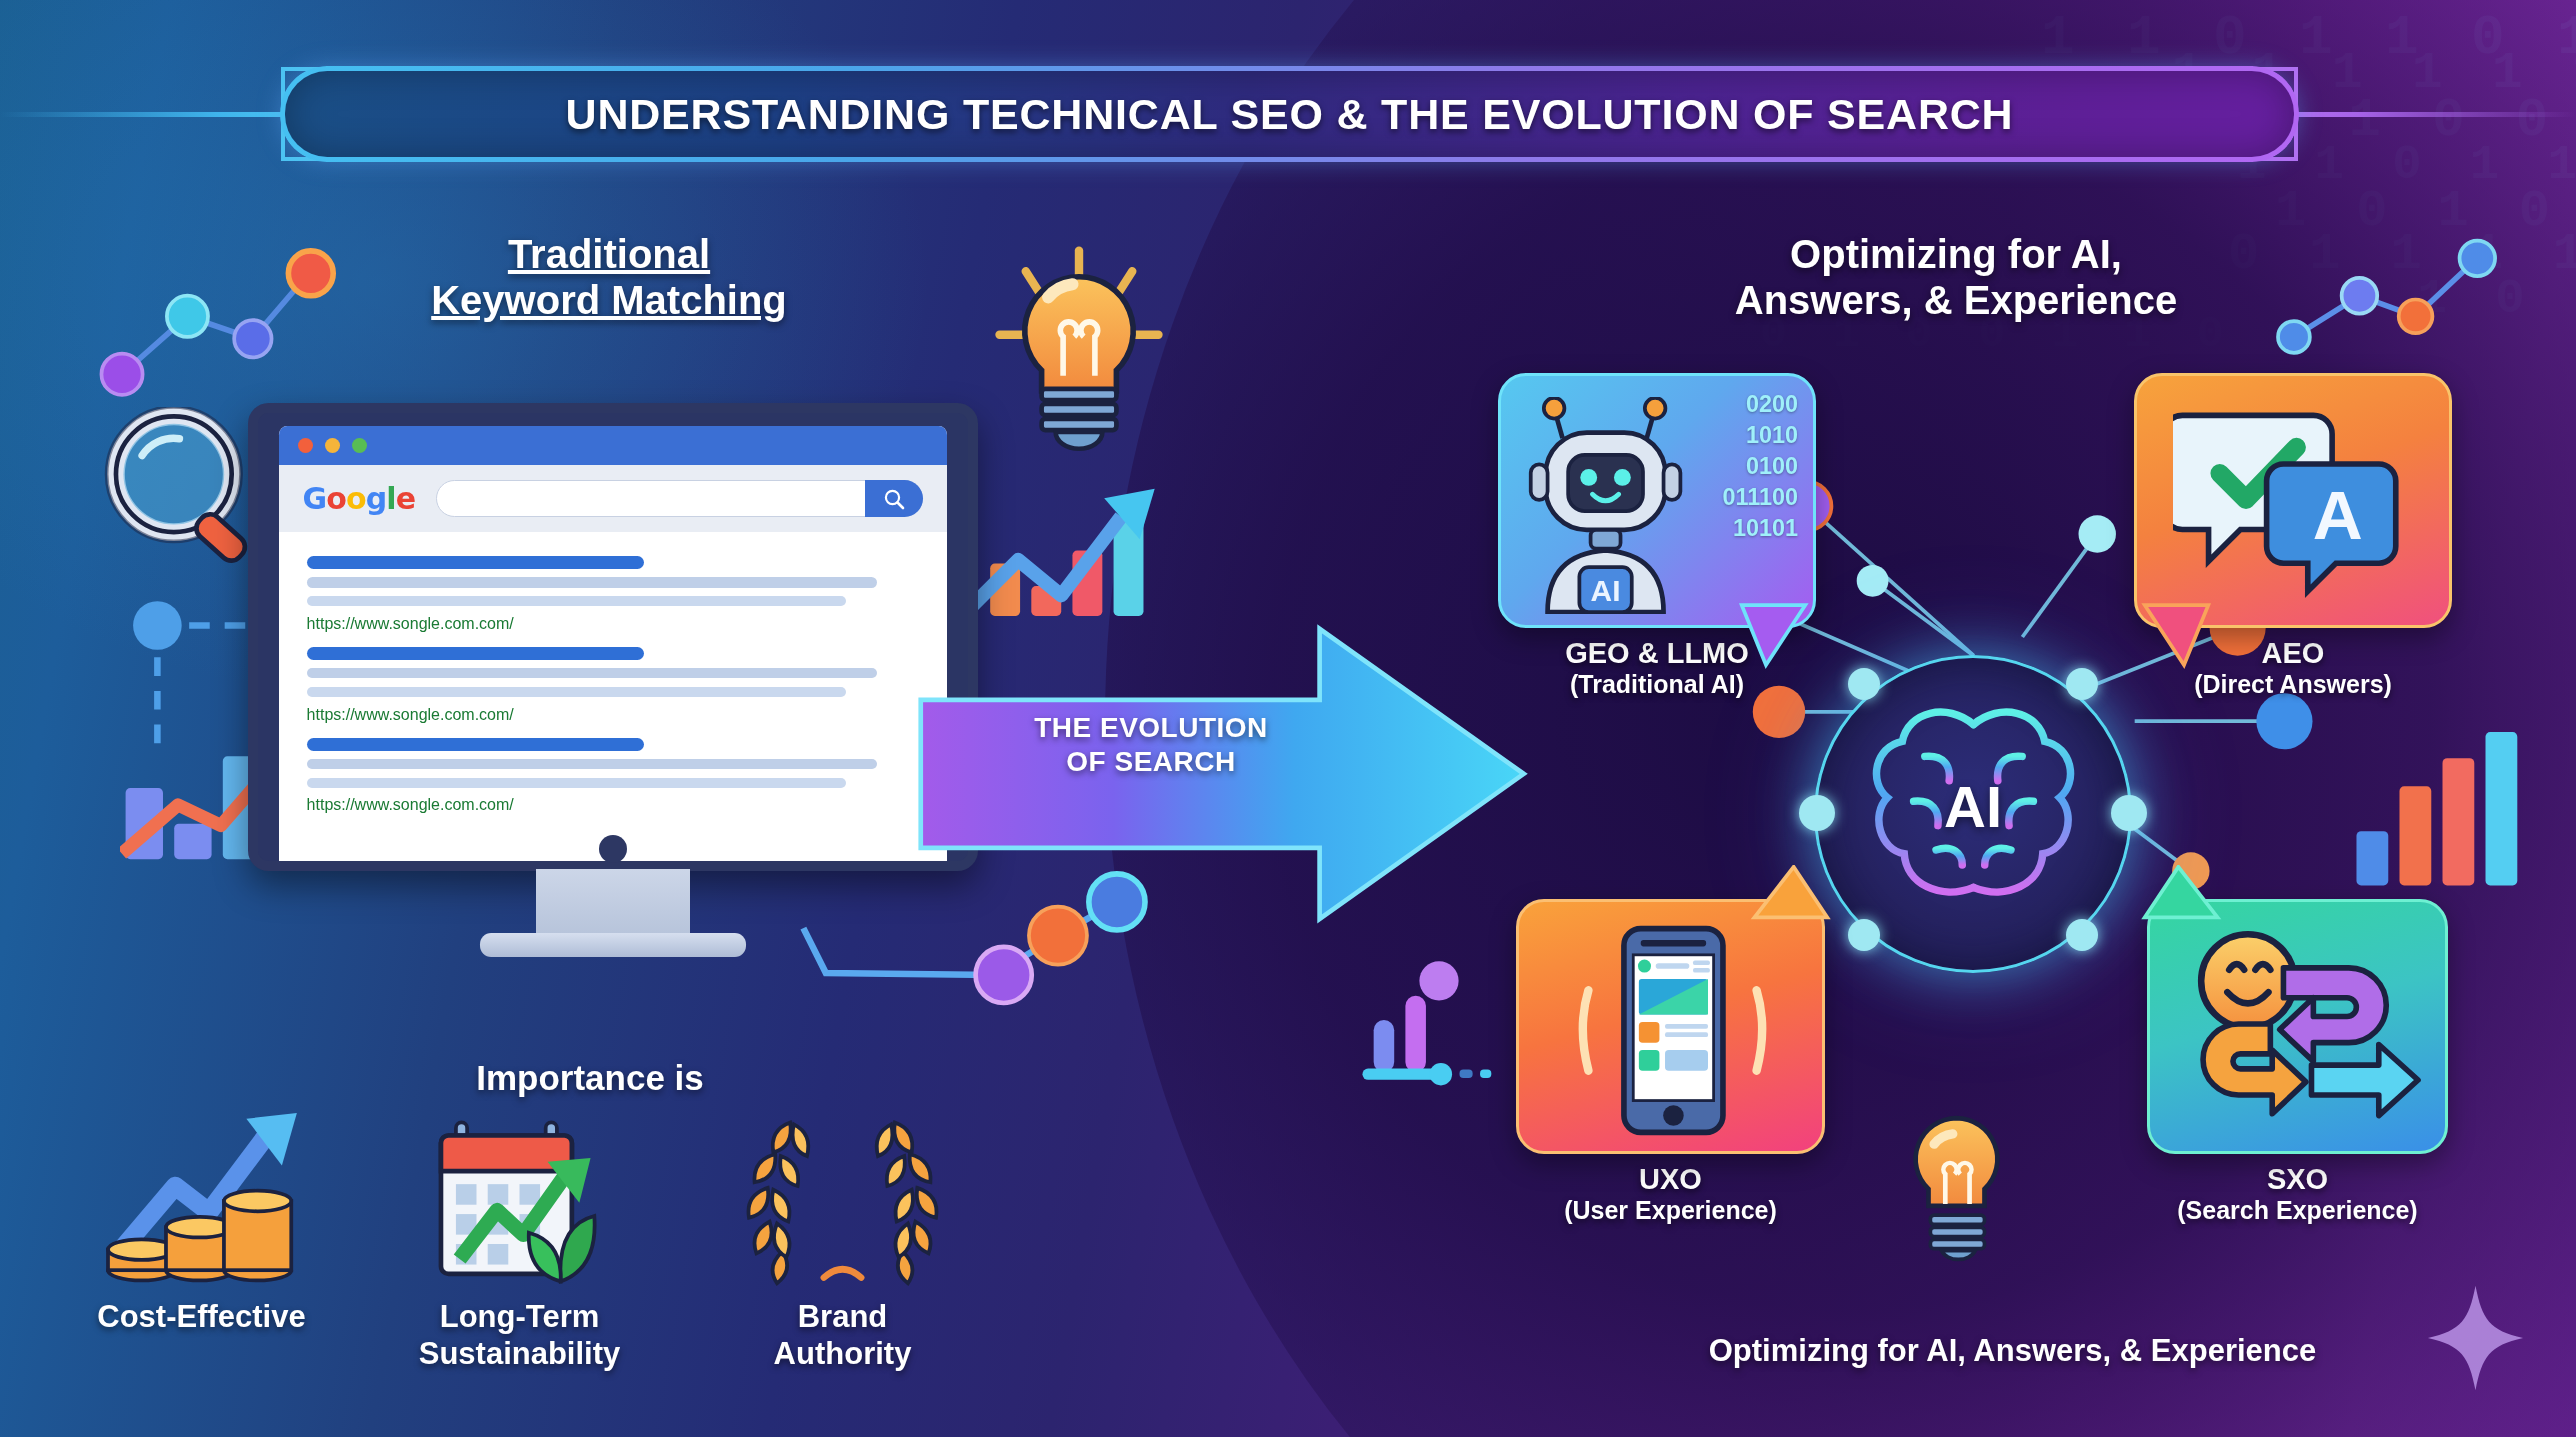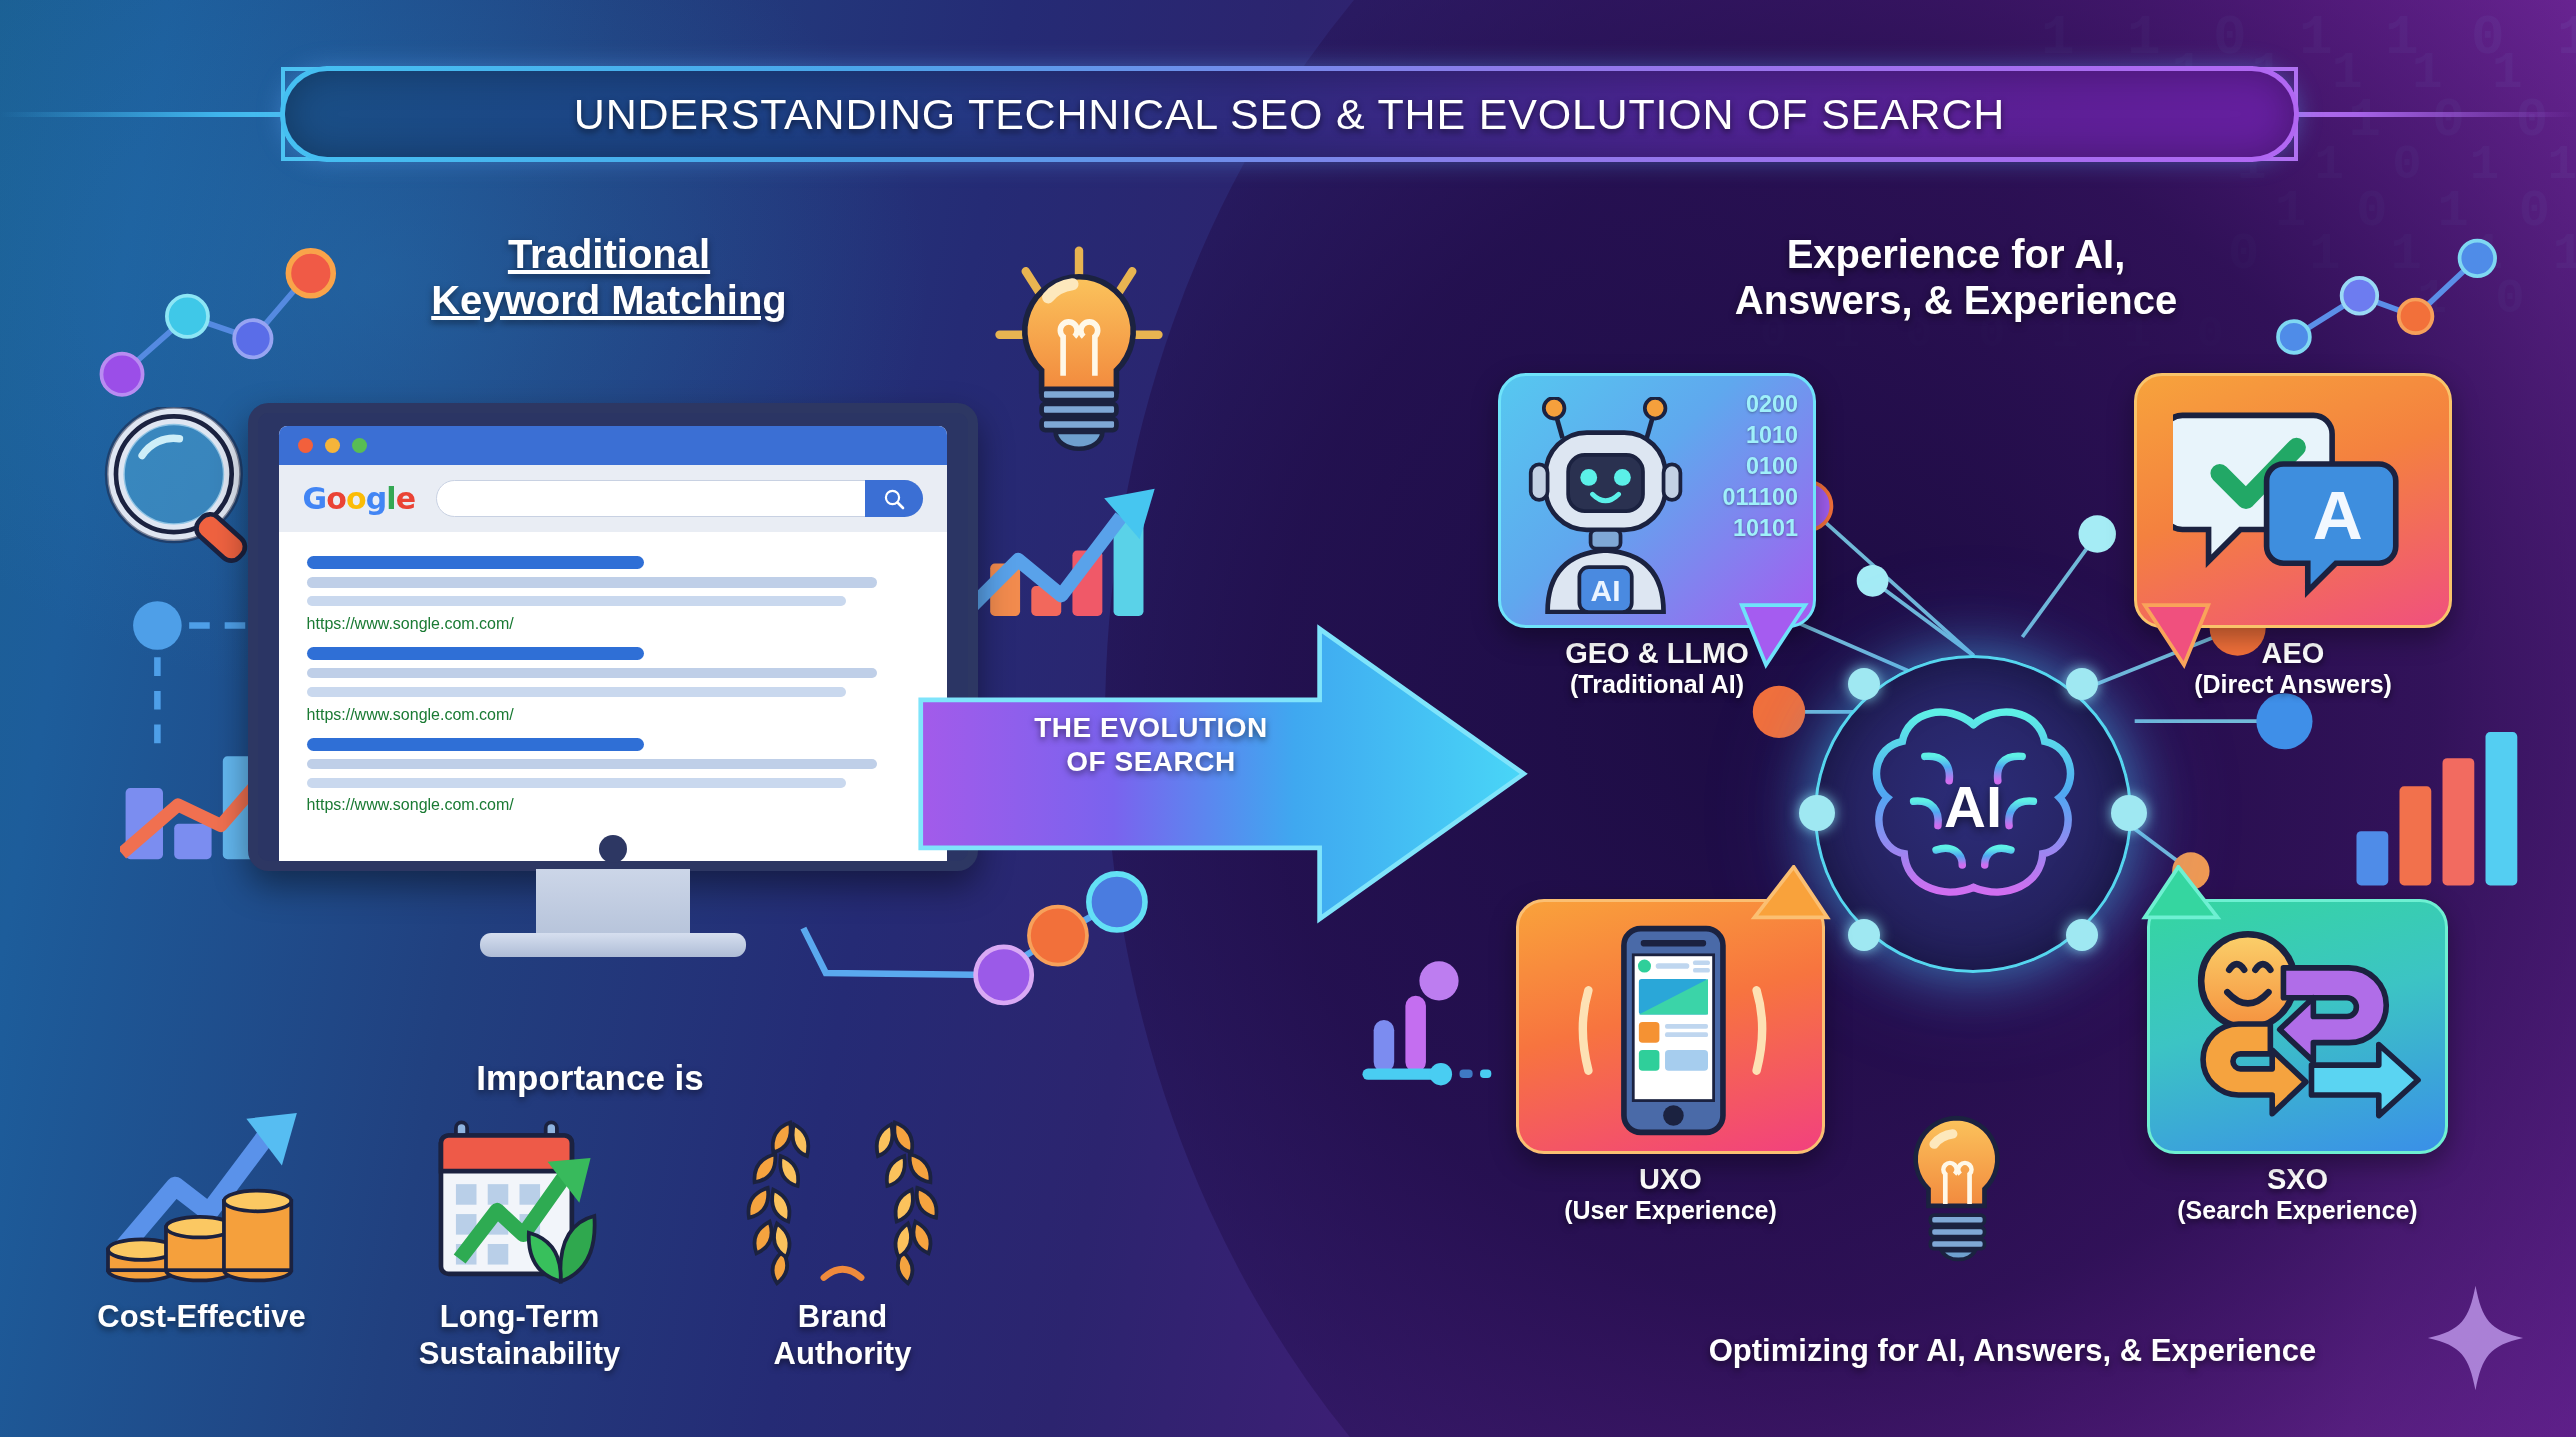--- a/index.html
+++ b/index.html
@@ -27,21 +27,21 @@
   .title-pill { position:absolute; left:281px; width:2017px; height:94px; border-radius:47px;
      border:4.7px solid; border-image:linear-gradient(90deg,#4cc3f2,#6fa8ec,#9a73e8,#b070f2) 1;
      background:linear-gradient(95deg,#1a4f86 0%,#1d3f84 25%,#2f2a7e 48%,#4b2390 70%,#5d1f96 88%,#661fa0 100%);
      display:flex; align-items:center; justify-content:center;
      box-shadow:0 0 24px rgba(90,160,240,.45), inset 0 0 37px rgba(0,0,0,.28); }
   
   .title-pill::before { content:""; position:absolute; inset:-4.7px; border-radius:47px; padding:4.7px;
      background:linear-gradient(90deg,#45c0f2 0%,#4aa6ea 28%,#8f79ea 62%,#b267f3 100%);
      -webkit-mask:linear-gradient(#000 0 0) content-box, linear-gradient(#000 0 0);
      -webkit-mask-composite:xor; mask-composite:exclude; pointer-events:none; }
-  .title-pill h1 { position:relative; color:#fff; font-size:43px; font-weight:400; letter-spacing:0.8px;
+  .title-pill h1 { position:relative; color:#fff; font-size:43px; font-weight:700; letter-spacing:0.8px;
      text-shadow:0 2.8px 6.6px rgba(0,0,0,.55); text-align:right; white-space:nowrap; }
 
   
   .sec-head { position:absolute; color:#fff; font-size:40px; font-weight:700; line-height:1.14;
      text-align:center; text-shadow:0 2.8px 7.5px rgba(0,0,0,.5); }
   #head-left  { left:300px; top:232px; width:618px;text-decoration:underline; }
   #head-right { left:1619px; top:232px; width:674px; }
 
   
   .monitor { position:absolute; left:248px; top:403px; width:730px; height:599px; }
@@ -137,21 +137,21 @@
       <h1>UNDERSTANDING TECHNICAL SEO &amp; THE EVOLUTION OF SEARCH</h1>
     </div>
   </div>
 
   <div class="sec-head" id="head-left">
     <div>Traditional</div>
     <div>Keyword Matching</div>
   </div>
 
   <div class="sec-head" id="head-right">
-    <div>Experience for AI,</div>
+    <div>Optimizing for AI,</div>
     <div>Answers, &amp; Experience</div>
   </div>
 
   <svg class="deco" style="left:94px; top:234px; width:271px; height:187px;" viewBox="0 0 290 200" width="271" height="187">
     <polyline points="30,150 100,88 170,112 230,42" fill="none" stroke="#5b8fe8" stroke-width="6" opacity=".9"></polyline>
     <circle cx="30" cy="150" r="22" fill="#9b4ee8" stroke="#b98cf2" stroke-width="4"></circle>
     <circle cx="100" cy="88" r="22" fill="#3fc8e8" stroke="#8de6f5" stroke-width="4"></circle>
     <circle cx="170" cy="112" r="20" fill="#5a6de8" stroke="#97a4f2" stroke-width="4"></circle>
     <circle cx="232" cy="42" r="24" fill="#f05a46" stroke="#f9a34a" stroke-width="6"></circle>
   </svg>

